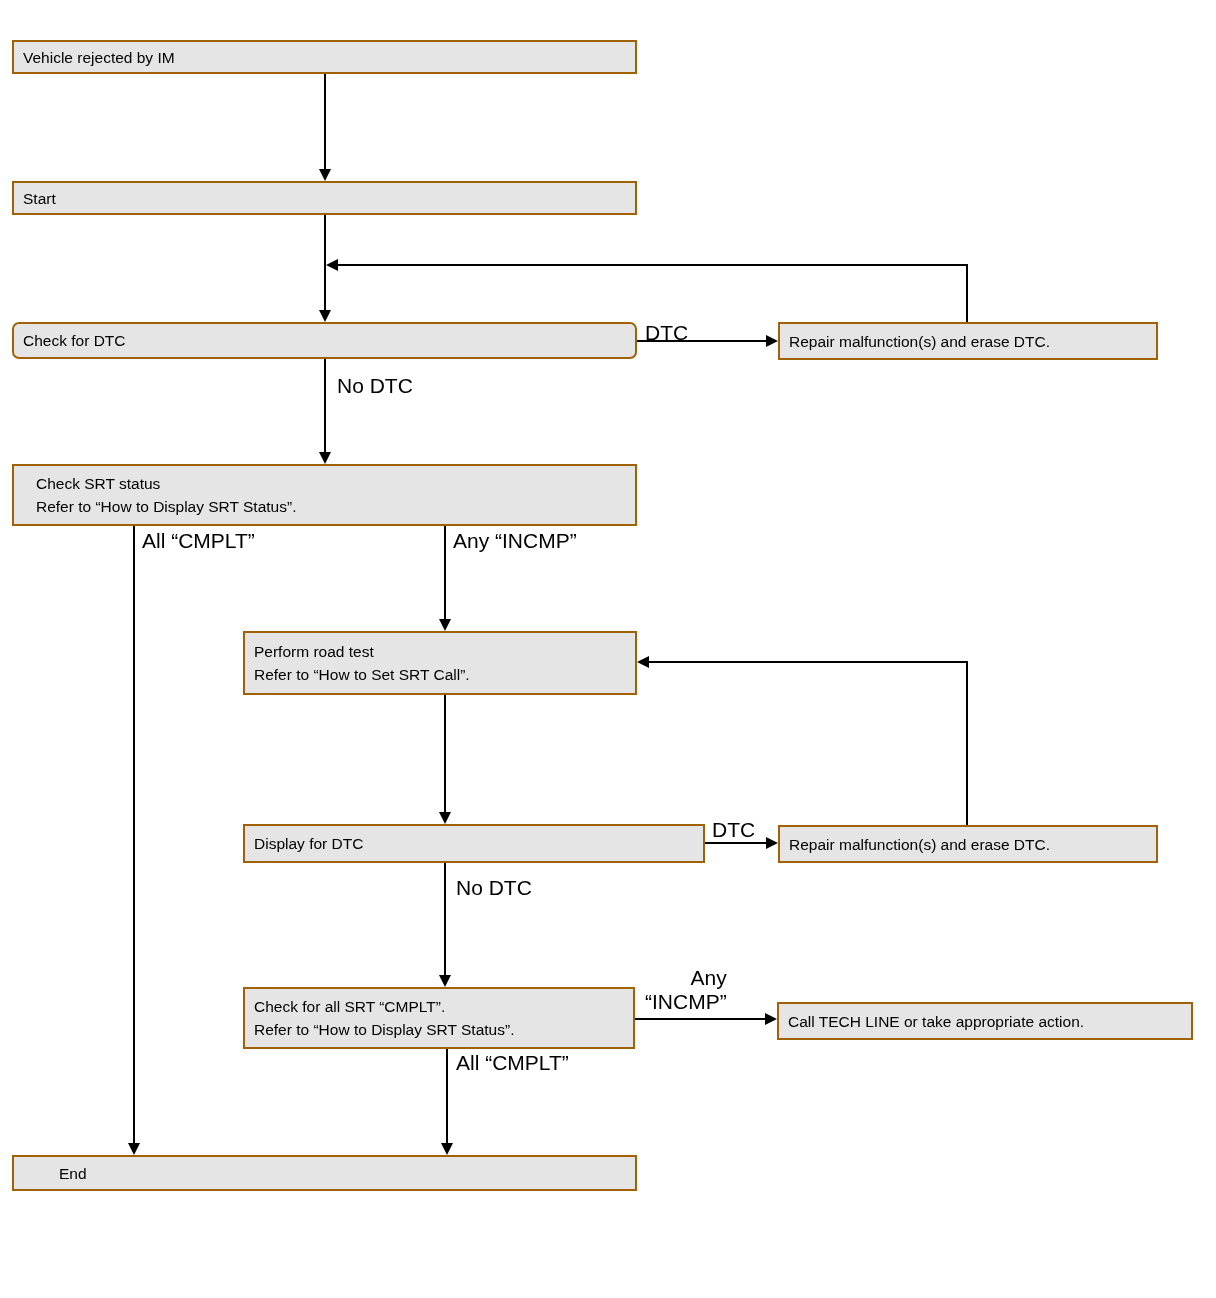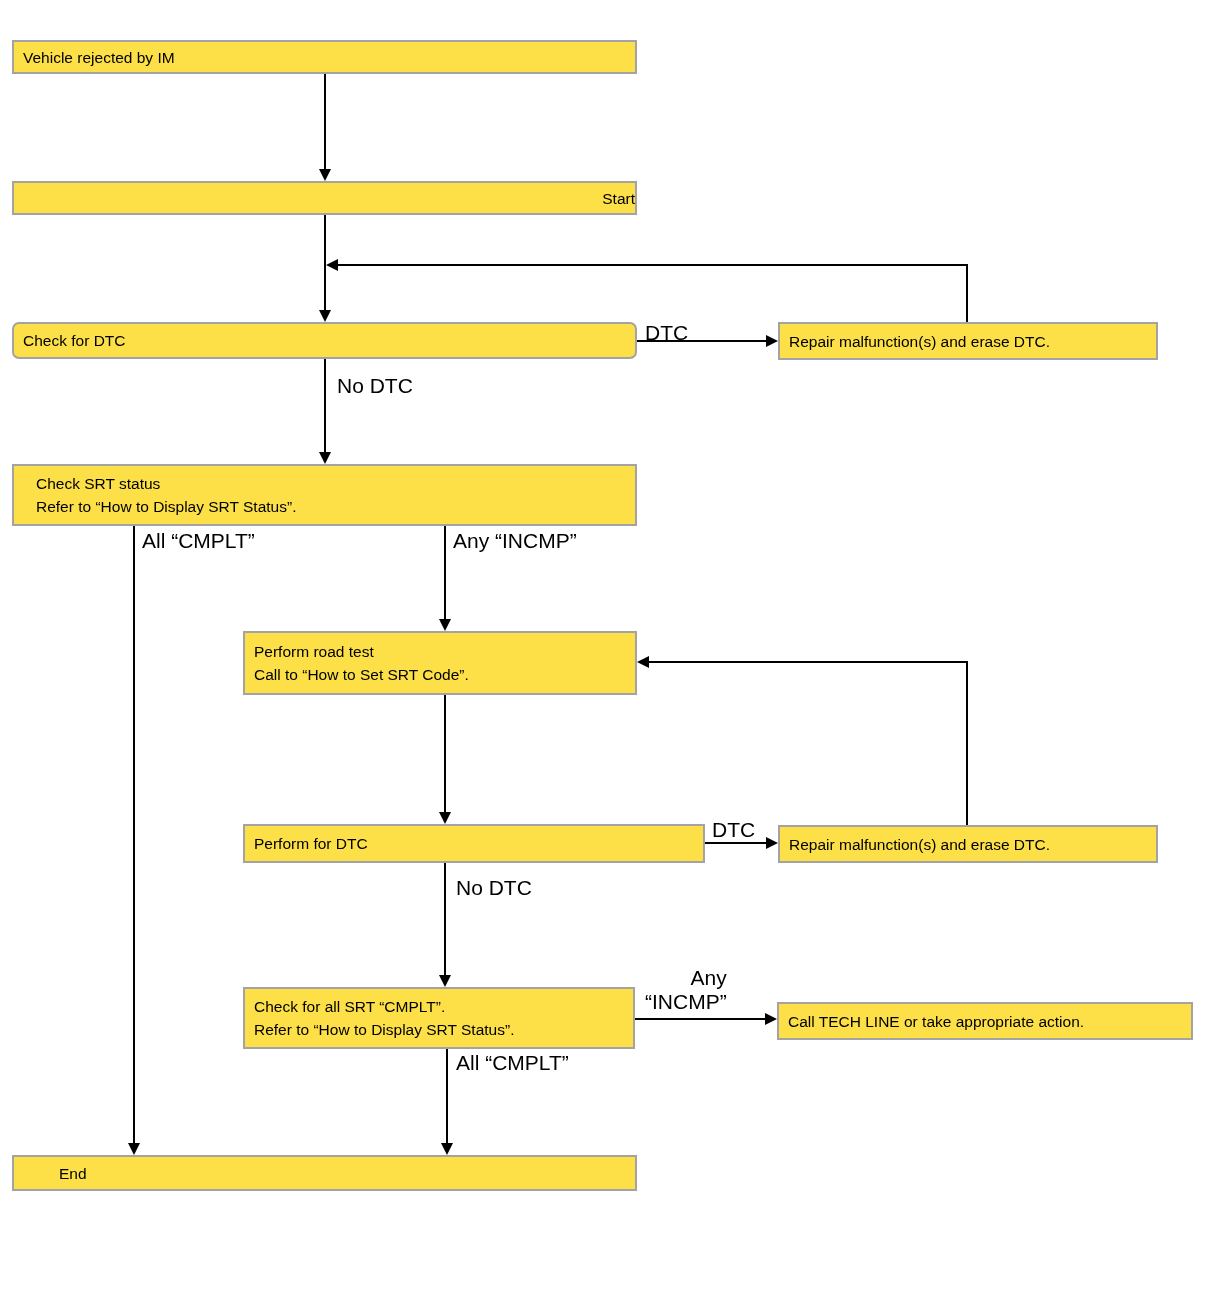--- a/index.html
+++ b/index.html
@@ -2,21 +2,21 @@
 <html><head>
 <meta charset="utf-8">
 <title>Diagram</title>
 <style>
   html,body{margin:0;padding:0;background:#ffffff;}
   #canvas{
     position:relative;width:1216px;height:1298px;background:#ffffff;
     font-family:"Liberation Sans",sans-serif;color:#000;overflow:hidden;
   }
   .node{
-    position:absolute;box-sizing:border-box;border:2px solid #a3a3a3;background:#fde047;
+    position:absolute;box-sizing:border-box;border:2px solid #a16207;background:#e5e5e5;
     display:flex;flex-direction:column;justify-content:center;
     padding-left:9px;font-size:15.5px;line-height:23px;
   }
   .node span{display:block;white-space:nowrap;}
   .vline{position:absolute;width:2px;background:#000;}
   .hline{position:absolute;height:2px;background:#000;}
   .arr{position:absolute;width:0;height:0;}
   .arr-down{border-left:6px solid transparent;border-right:6px solid transparent;border-top:12px solid #000;}
   .arr-left{border-top:6px solid transparent;border-bottom:6px solid transparent;border-right:12px solid #000;}
   .arr-right{border-top:6px solid transparent;border-bottom:6px solid transparent;border-left:12px solid #000;}
@@ -25,40 +25,40 @@
 </style>
 </head>
 <body>
 
 <div id="canvas">
 
   <div class="node" style="left:12px;top:40px;width:625px;height:34px;">
     <span>Vehicle rejected by IM</span>
   </div>
 
-  <div class="node" style="left:12px;top:181px;width:625px;height:34px;align-items:flex-end;">
+  <div class="node" style="left:12px;top:181px;width:625px;height:34px;">
     <span>Start</span>
   </div>
 
   <div class="node" style="left:12px;top:322px;width:625px;height:37px;border-radius:7px;">
     <span>Check for DTC</span>
   </div>
 
   <div class="node" style="left:12px;top:464px;width:625px;height:62px;padding-left:22px;">
     <span>Check SRT status</span>
     <span>Refer to “How to Display SRT Status”.</span>
   </div>
 
   <div class="node" style="left:243px;top:631px;width:394px;height:64px;">
     <span>Perform road test</span>
-    <span>Call to “How to Set SRT Code”.</span>
+    <span>Refer to “How to Set SRT Call”.</span>
   </div>
 
   <div class="node" style="left:243px;top:824px;width:462px;height:39px;">
-    <span>Perform for DTC</span>
+    <span>Display for DTC</span>
   </div>
 
   <div class="node" style="left:243px;top:987px;width:392px;height:62px;">
     <span>Check for all SRT “CMPLT”.</span>
     <span>Refer to “How to Display SRT Status”.</span>
   </div>
 
   <div class="node" style="left:12px;top:1155px;width:625px;height:36px;padding-left:45px;">
     <span>End</span>
   </div>

